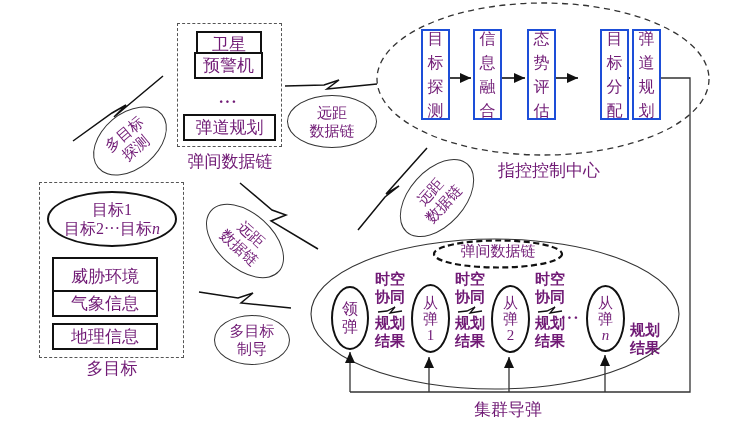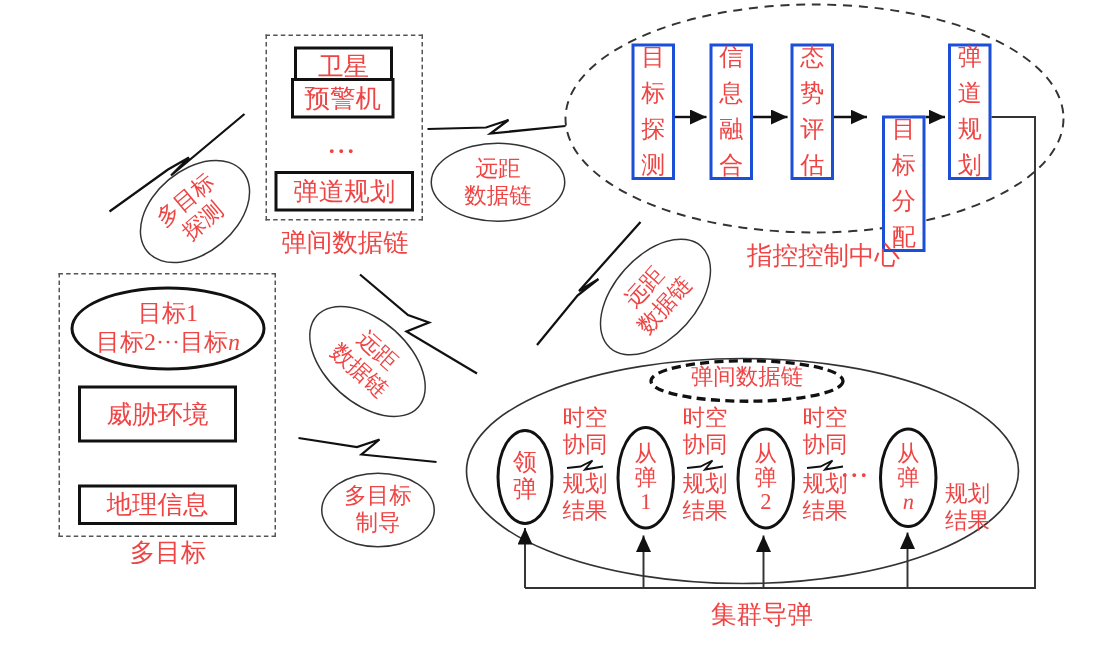--- a/index.html
+++ b/index.html
@@ -1,38 +1,38 @@
 <!DOCTYPE html>
 <html><head>
 <meta charset="utf-8">
 <style>
   html,body{margin:0;padding:0;background:#e8e8e8;}
   #canvas{
     position:relative;width:744px;height:432px;background:#ffffff;
-    font-family:"Liberation Serif","DejaVu Serif",serif;color:#ef4444;
+    font-family:"Liberation Serif","DejaVu Serif",serif;color:#701a75;
     overflow:hidden;
   }
   #wires{position:absolute;left:0;top:0;width:744px;height:432px;}
   .abs{position:absolute;box-sizing:border-box;}
   .box{border:2px solid #111;background:#fff;display:flex;align-items:center;justify-content:center;
        font-size:17px;line-height:1;}
   .dashedbox{border:1.6px dashed #555;background:transparent;}
   .lbl{font-size:17px;text-align:center;line-height:1.1;white-space:nowrap;}
   .stage{border:2px solid #1d4ed8;background:#fff;width:29px;height:91px;
          display:flex;align-items:center;justify-content:center;text-align:center;
          font-size:16px;line-height:24px;word-break:break-all;padding:0 5px;}
   .oval{border:1.4px solid #333;border-radius:50%;background:transparent;
         display:flex;flex-direction:column;align-items:center;justify-content:center;
         text-align:center;font-size:15px;line-height:1.2;}
   .oval.bold{border-width:2.2px;border-color:#111;}
   .missile{border:2.4px solid #111;border-radius:50%;background:#fff;
         display:flex;flex-direction:column;align-items:center;justify-content:center;
         text-align:center;font-size:15px;line-height:16px;}
   .coord{display:flex;flex-direction:column;align-items:center;text-align:center;
-        font-size:15px;line-height:17.5px;width:40px;}
+        font-size:15px;line-height:17.5px;width:40px;font-weight:bold;}
   .dots{font-weight:bold;font-size:16px;letter-spacing:1px;text-align:center;line-height:1;}
   .var{font-style:italic;font-family:"Liberation Serif",serif;}
   .tline{display:block;}
 </style>
 </head>
 <body>
 
 <div id="canvas">
 
   <svg id="wires" viewBox="0 0 744 432">
@@ -79,31 +79,34 @@
   </div>
   <div class="abs dots" style="left:208px;top:94px;width:40px;">···</div>
   <div class="abs box" style="left:183px;top:114px;width:93px;height:27px;">
     <span>弹道规划</span>
   </div>
   <div class="abs lbl" style="left:160px;top:153px;width:140px;">弹间数据链</div>
 
   <div class="abs stage" style="left:421px;top:29px;">目标探测</div>
   <div class="abs stage" style="left:473px;top:29px;">信息融合</div>
   <div class="abs stage" style="left:527px;top:29px;">态势评估</div>
-  <div class="abs stage" style="left:588px;top:29px;margin-top:48px;">目标分配</div>
+  <div class="abs stage" style="left:600px;top:29px;">目标分配</div>
   <div class="abs stage" style="left:632px;top:29px;">弹道规划</div>
   <div class="abs lbl" style="left:479px;top:162px;width:140px;">指控控制中心</div>
 
   <div class="abs dashedbox" style="left:39px;top:182px;width:145px;height:176px;"></div>
   <div class="abs oval bold" style="left:47px;top:191px;width:130px;height:56px;font-size:16px;">
     <span class="tline">目标1</span>
     <span class="tline"><span>目标2···目标</span><span class="var">n</span></span>
   </div>
   <div class="abs box" style="left:52px;top:257px;width:106px;height:38px;">
     <span>威胁环境</span>
+  </div>
+  <div class="abs box" style="left:52px;top:290px;width:106px;height:27px;">
+    <span>气象信息</span>
   </div>
   <div class="abs box" style="left:52px;top:323px;width:106px;height:27px;">
     <span>地理信息</span>
   </div>
   <div class="abs lbl" style="left:72px;top:360px;width:80px;">多目标</div>
 
   <div class="abs oval" style="left:88px;top:113px;width:84px;height:56px;transform:rotate(-40deg);">
     <span class="tline">多目标</span>
     <span class="tline">探测</span>
   </div>

